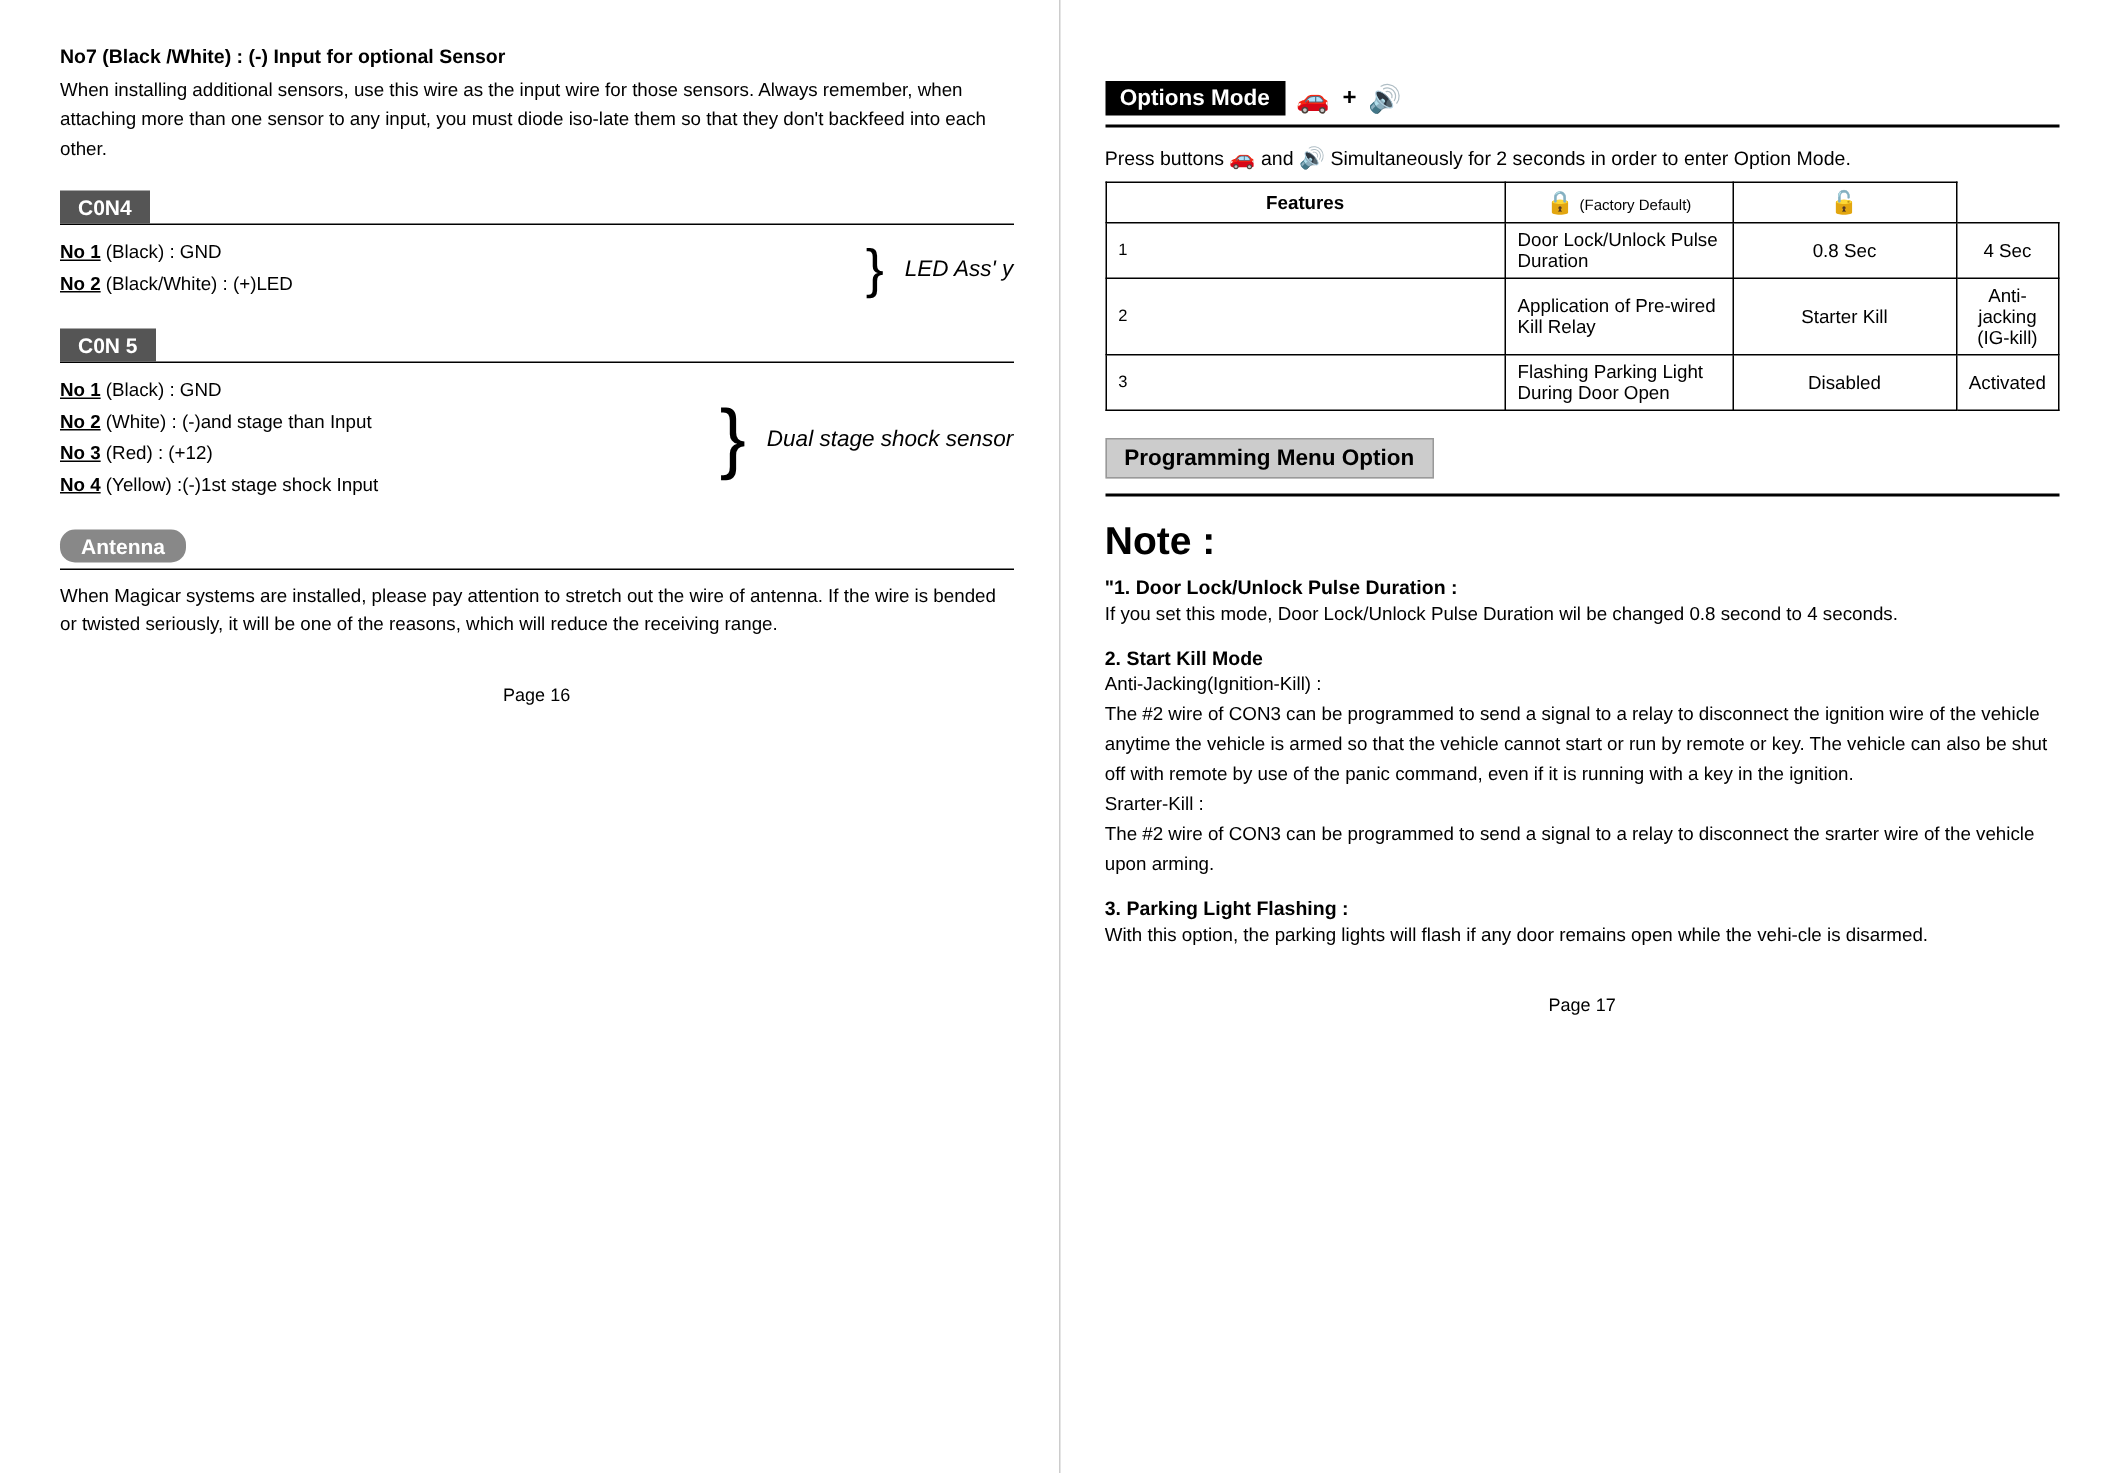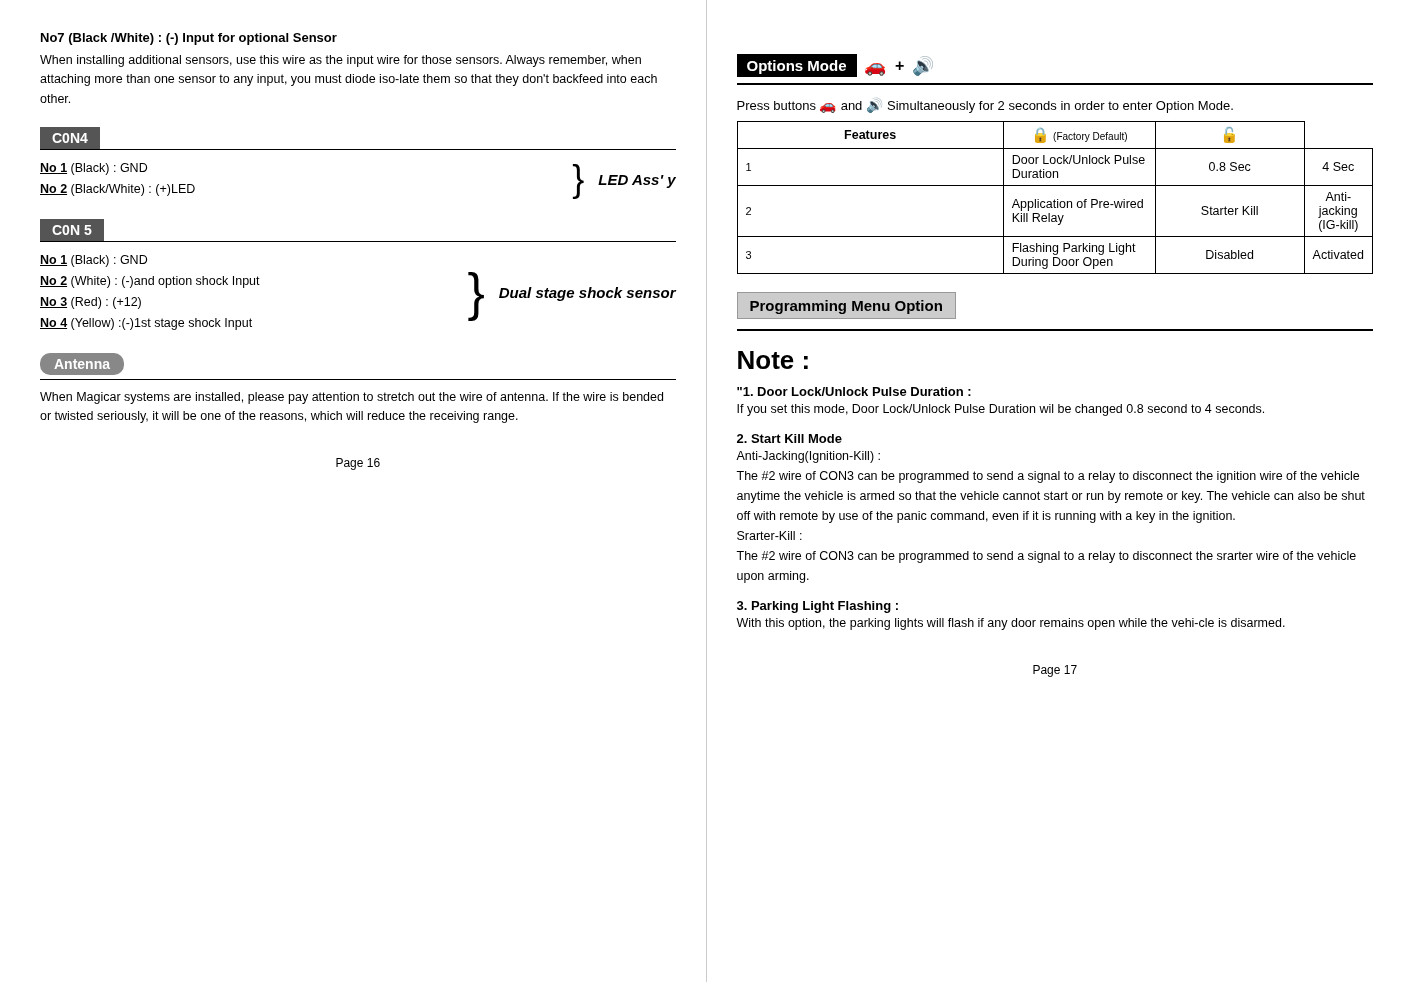--- a/index.html
+++ b/index.html
@@ -82,21 +82,21 @@
     }
     .brace-symbol {
       font-size: 36px;
       line-height: 1;
       color: #000;
       margin-right: 4px;
     }
     .brace-label {
       font-size: 15px;
       font-style: italic;
-      font-weight: bold;
+      font-weight: normal;
       white-space: nowrap;
     }
 
     
     .antenna-banner {
       display: inline-block;
       background: #888;
       color: #ffffff;
       font-weight: bold;
       font-size: 14px;
@@ -261,21 +261,21 @@
       <div class="con-banner-wrapper">
         <span class="con-banner">C0N 5</span>
       </div>
       <hr class="con-divider">
       <div class="brace-layout">
         <div class="brace-pins">
           <div class="pin-item">
             <span class="underline bold">No 1</span><span> (Black) : GND</span>
           </div>
           <div class="pin-item">
-            <span class="underline bold">No 2</span><span> (White) : (-)and option shock Input</span>
+            <span class="underline bold">No 2</span><span> (White) : (-)and stage than Input</span>
           </div>
           <div class="pin-item">
             <span class="underline bold">No 3</span><span> (Red) : (+12)</span>
           </div>
           <div class="pin-item">
             <span class="underline bold">No 4</span><span> (Yellow) :(-)1st stage shock Input</span>
           </div>
         </div>
         <span class="brace-symbol" style="font-size:52px;">}</span>
         <span class="brace-label">Dual stage shock sensor</span>

